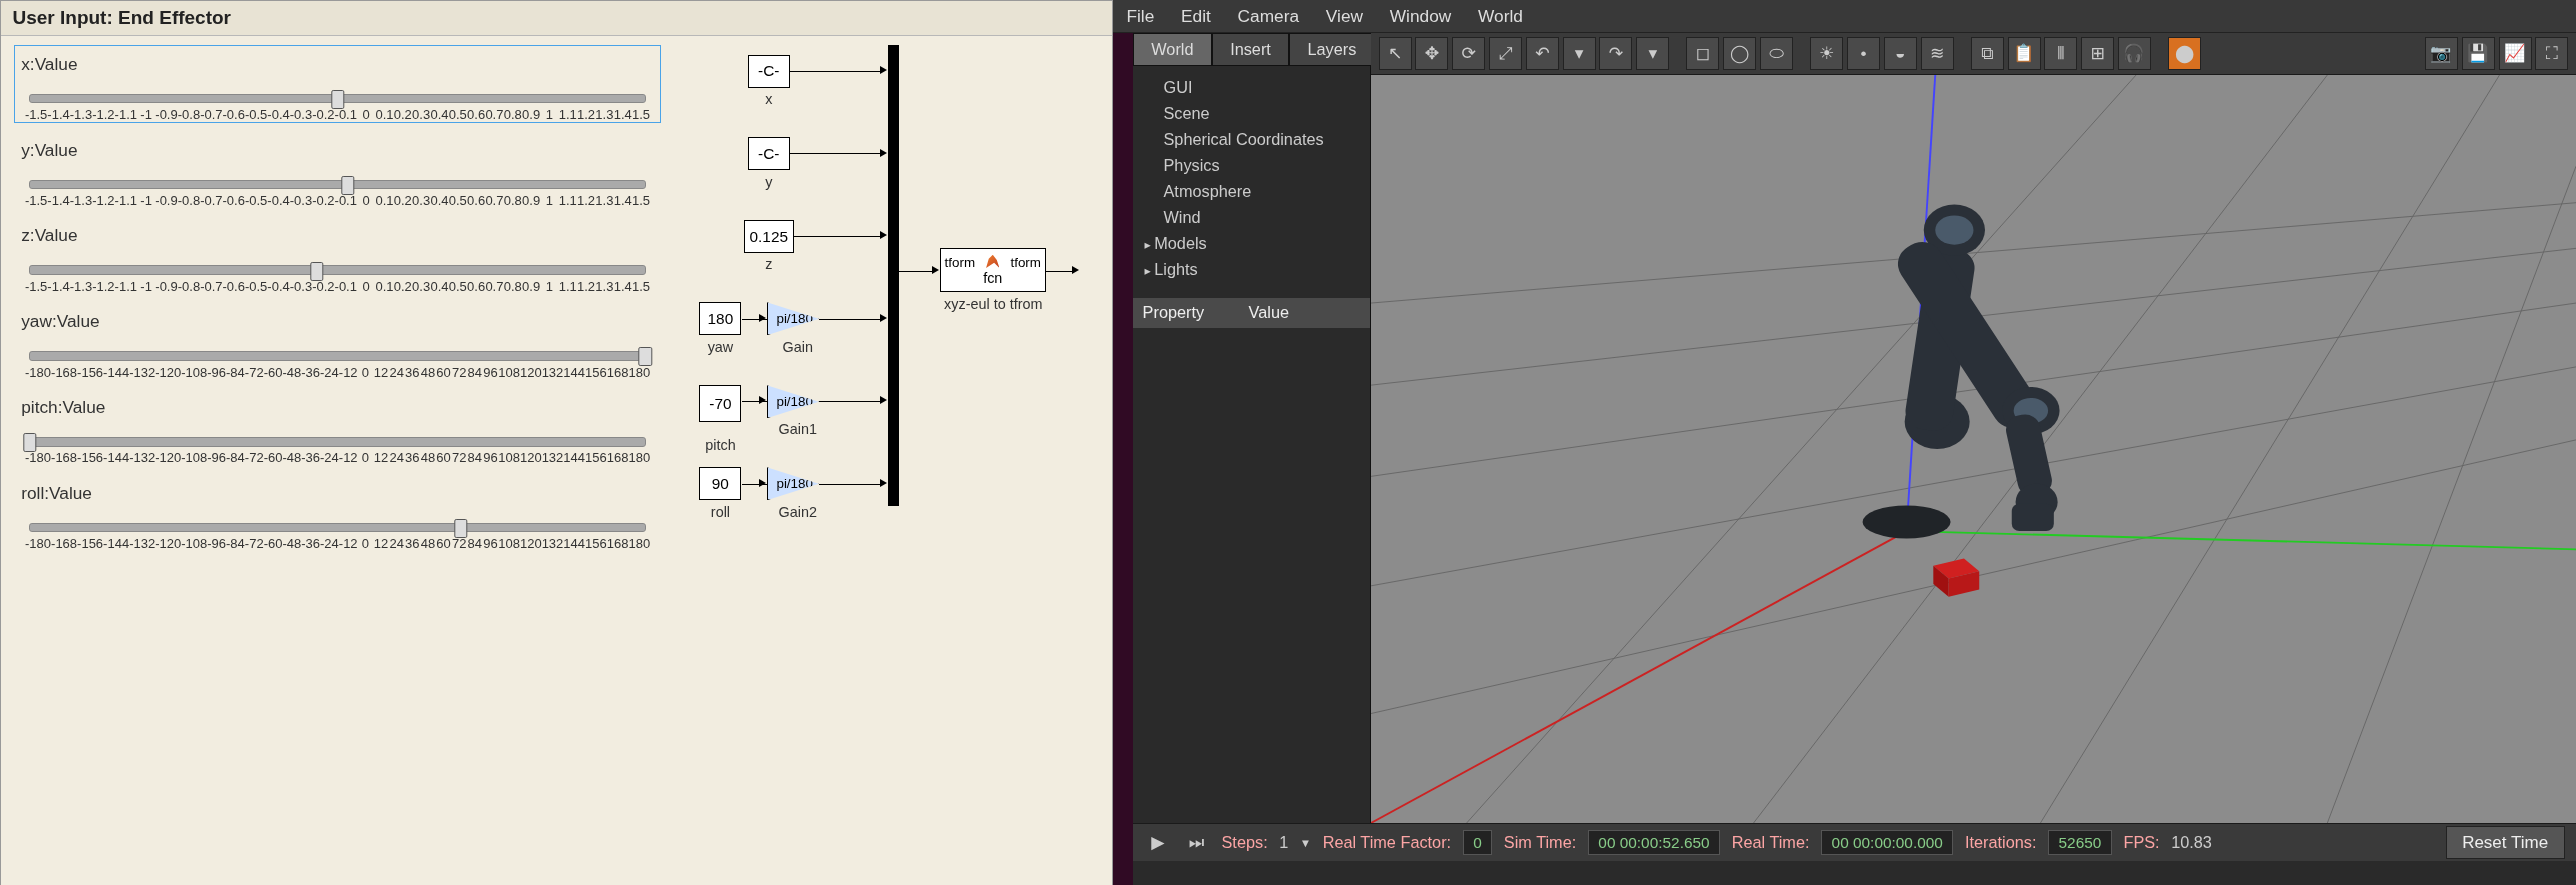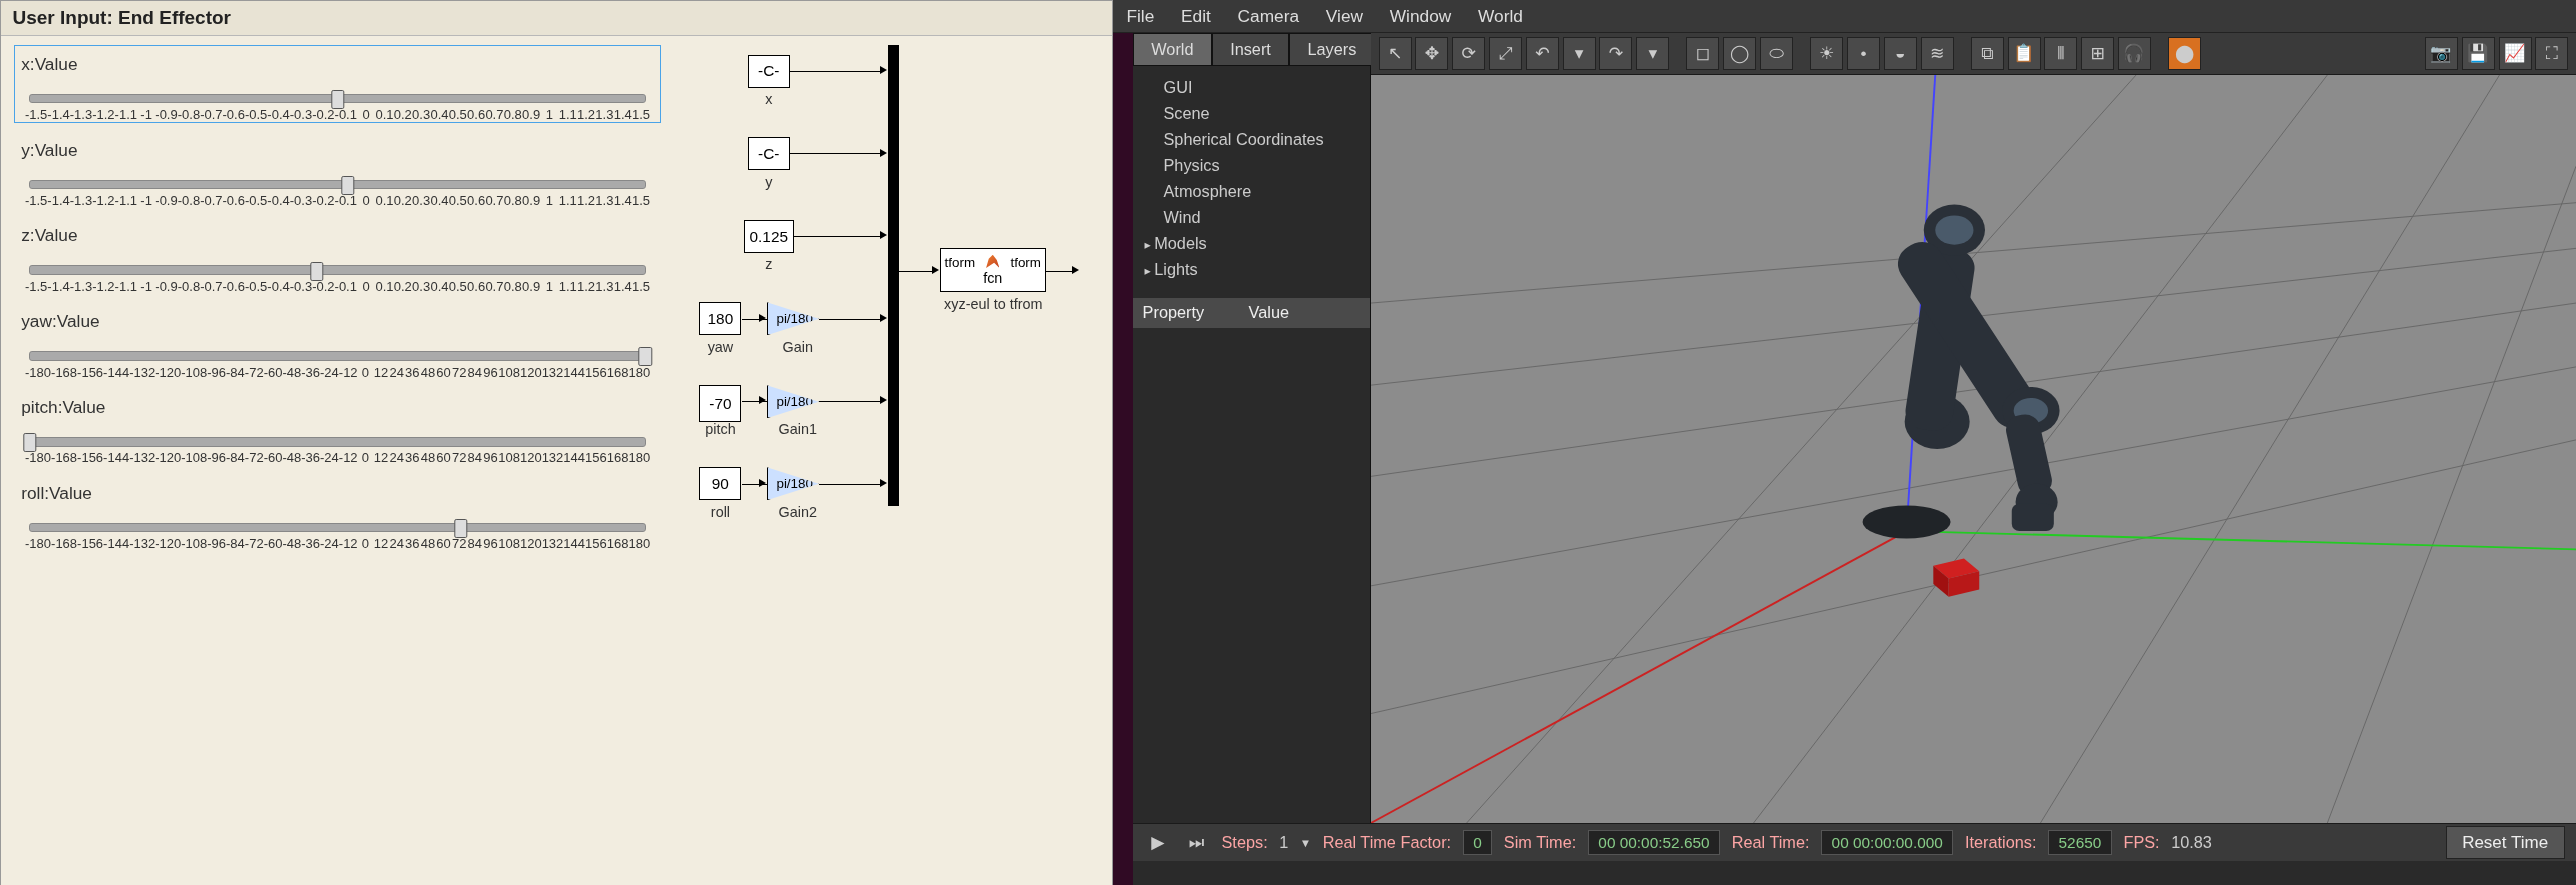--- a/index.html
+++ b/index.html
@@ -322,21 +322,21 @@
       <div class="blk-lbl" style="left:55px; top:211px;">z</div>
 
       <div class="blk" style="left:9.6px; top:257px; width:42px; height:33px;">
           <span>180</span>
         </div>
       <div class="blk-lbl" style="left:6.7px; top:294px;">yaw</div>
 
       <div class="blk" style="left:9.6px; top:340px; width:42px; height:37px;">
           <span>-70</span>
         </div>
-      <div class="blk-lbl" style="left:6.7px; top:376px;">pitch</div>
+      <div class="blk-lbl" style="left:6.7px; top:392px;">pitch</div>
 
       <div class="blk" style="left:9.6px; top:422px; width:42px; height:33px;">
           <span>90</span>
         </div>
       <div class="blk-lbl" style="left:6.7px; top:459px;">roll</div>
 
       <div class="gain" style="left:77px; top:257px;">
           <span>pi/180</span>
         </div>
       <div class="blk-lbl" style="left:79px; top:294px;width:58px;">Gain</div>

